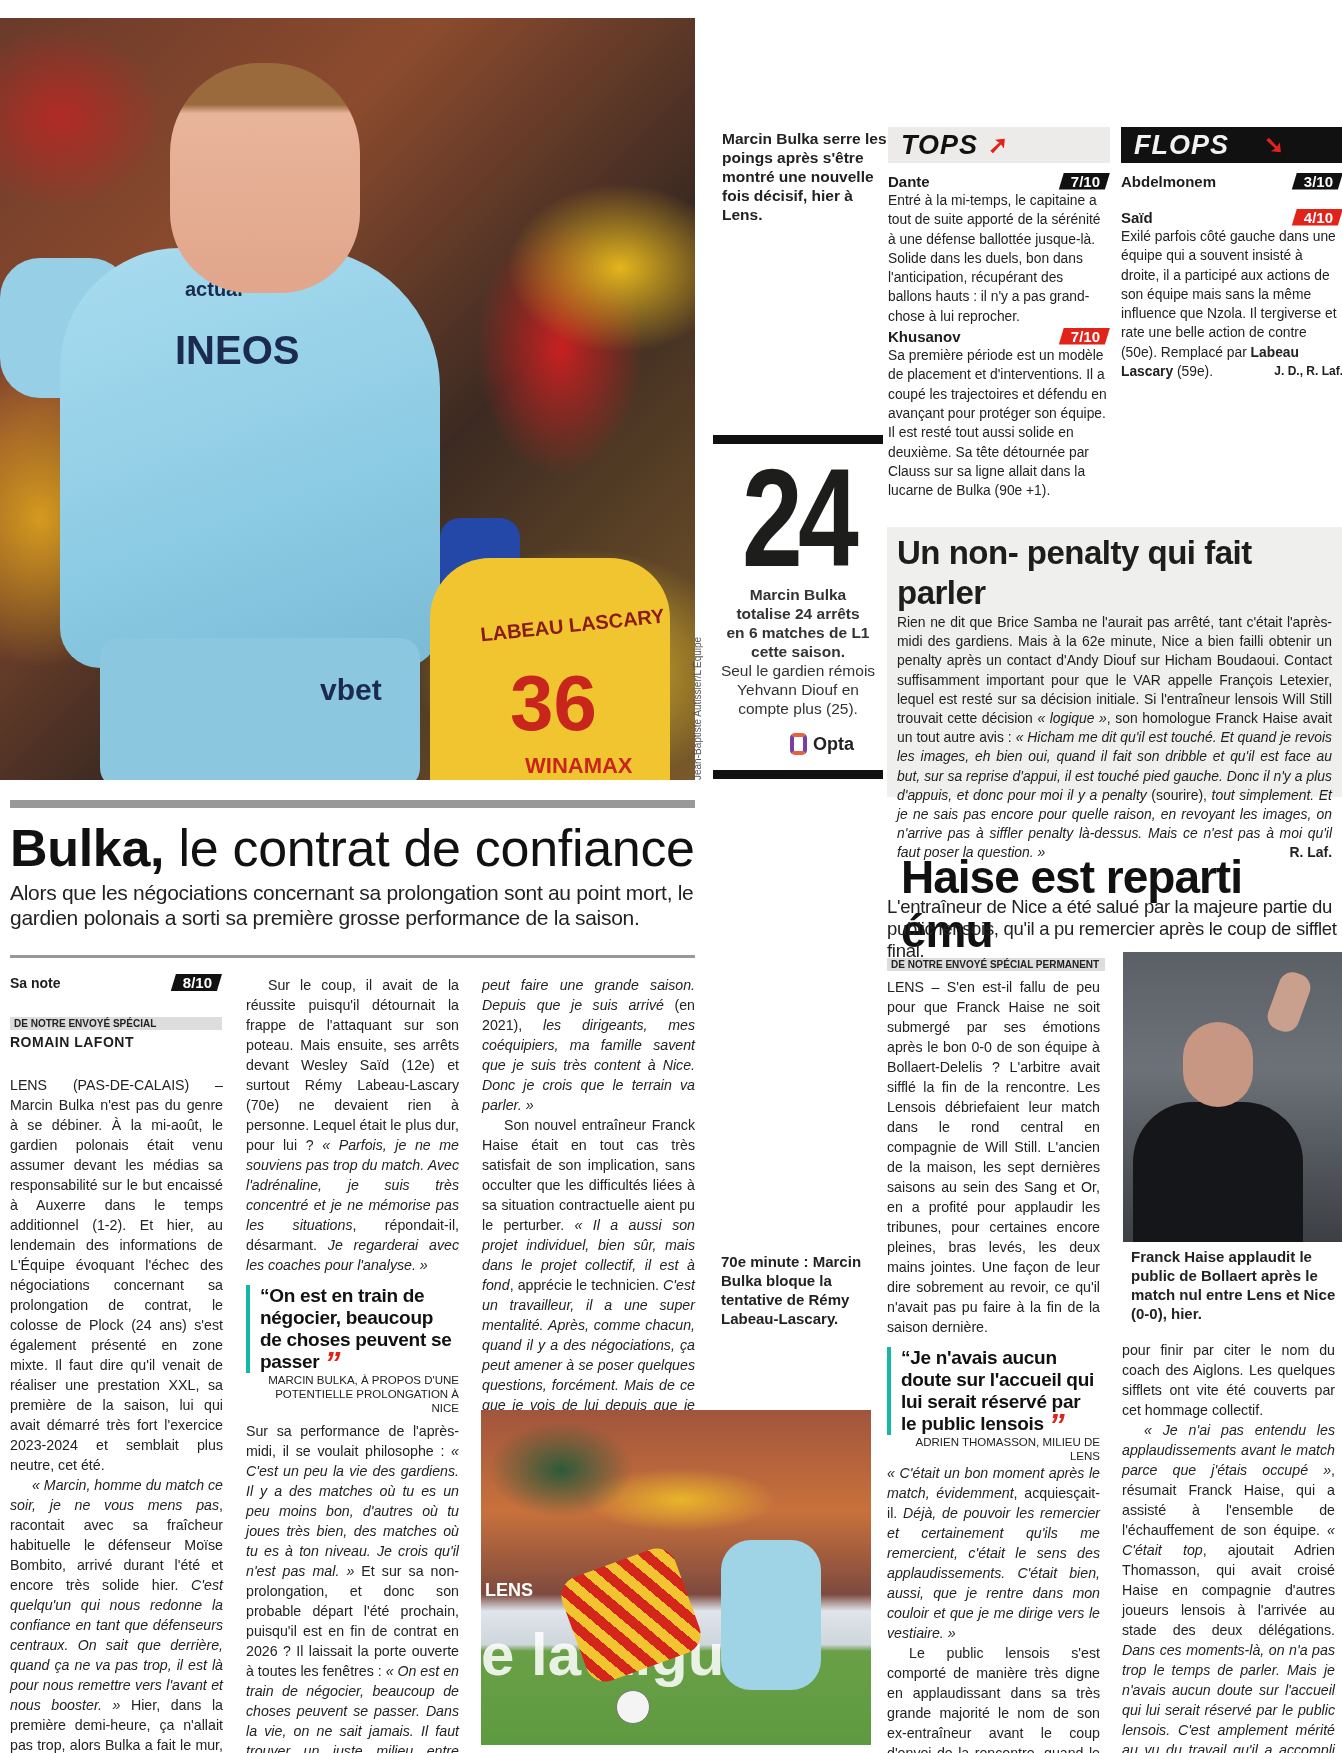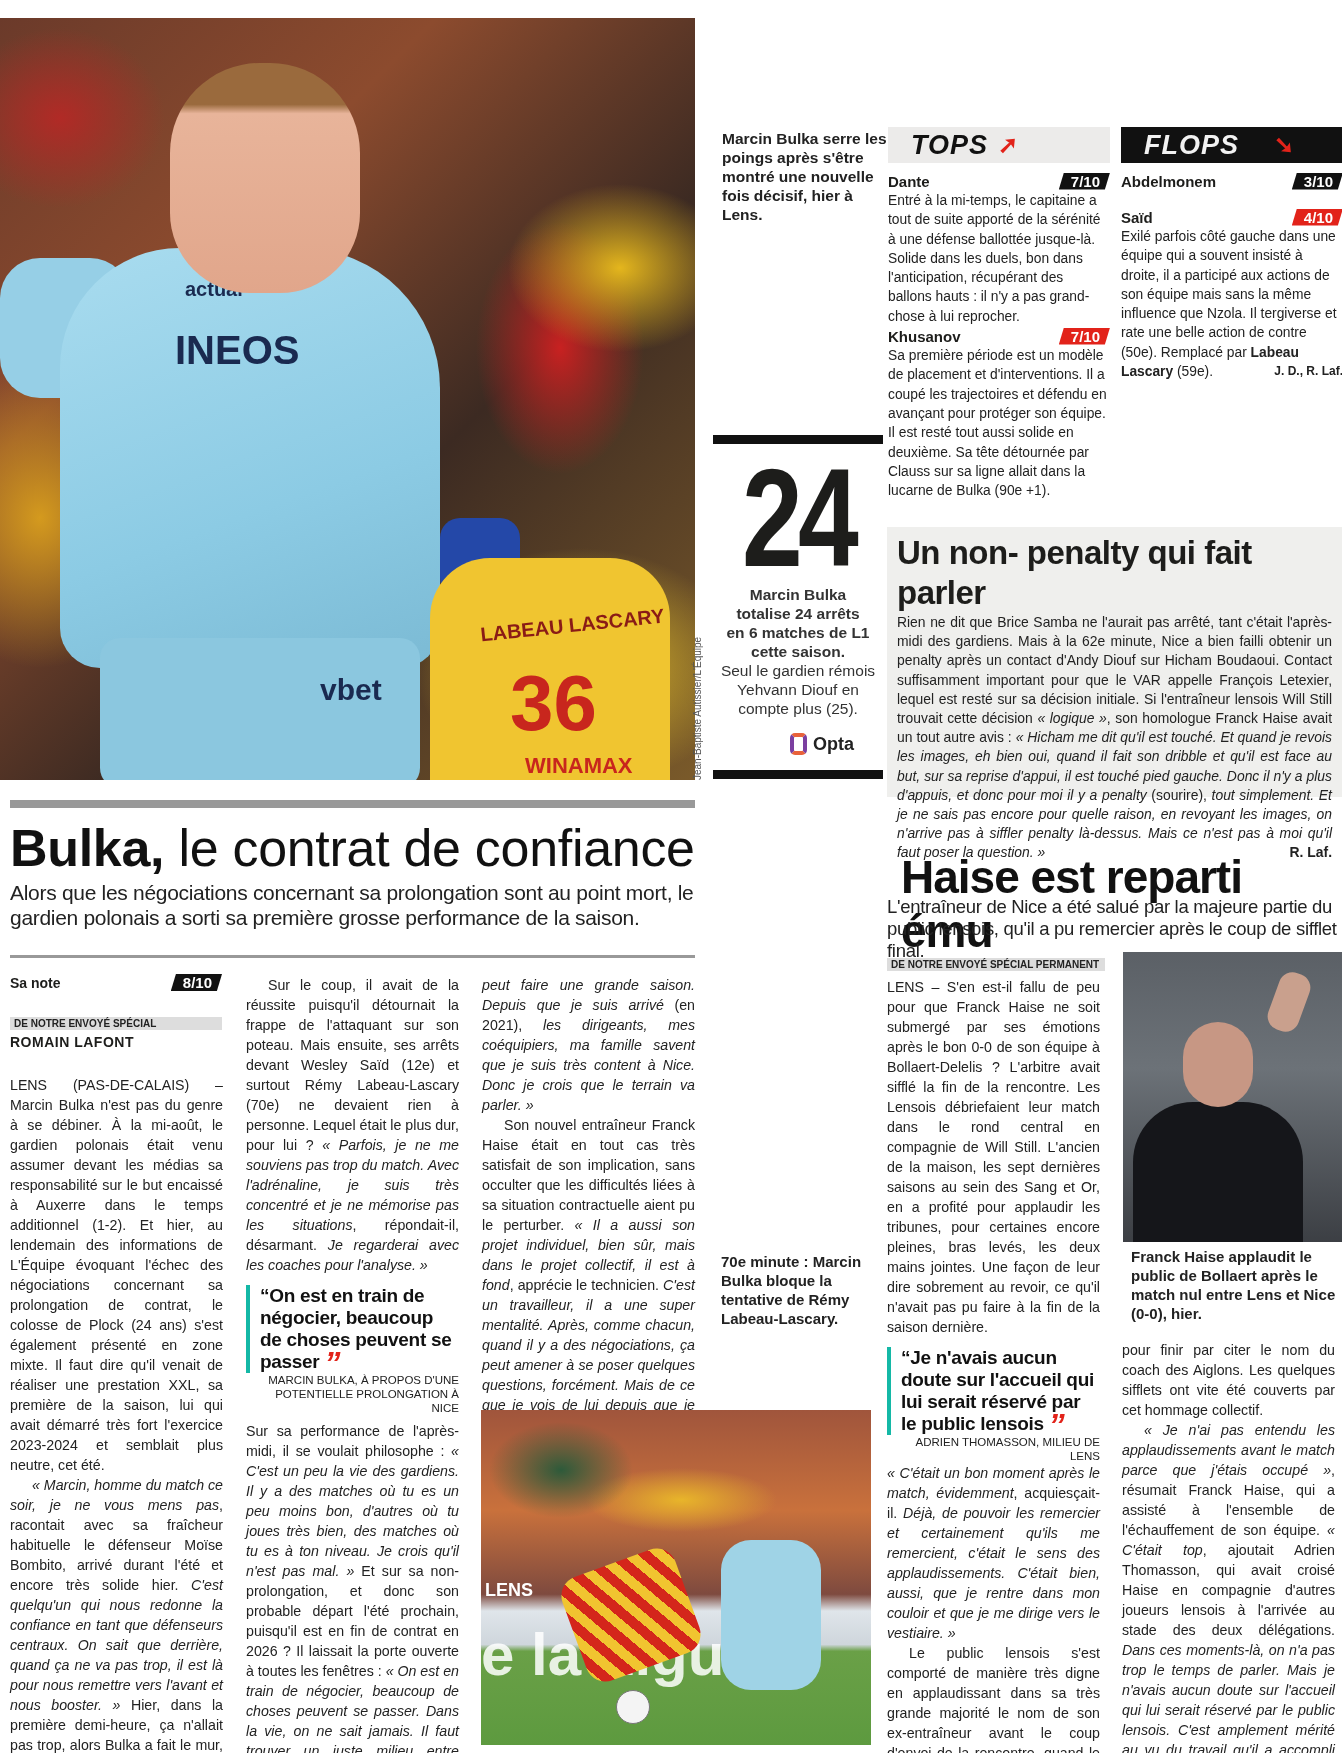--- a/index.html
+++ b/index.html
@@ -24,21 +24,21 @@
   .keeper-head{left:170px;top:45px;width:190px;height:230px;border-radius:90px 90px 80px 80px;background:linear-gradient(180deg,#9a6a3d 0%,#9a6a3d 18%,#e8b49a 22%,#e1a68b 100%);}
   .keeper-arm{left:0;top:240px;width:130px;height:140px;border-radius:40px;background:#96cfe6;}
   .glove{left:440px;top:500px;width:80px;height:80px;border-radius:20px;background:#2448a8;}
   .sponsor{font-family:"Liberation Sans",sans-serif;font-weight:bold;color:#1a2a50;}
   .opp-player{left:430px;top:540px;width:240px;height:240px;border-radius:60px 60px 0 0;background:#f0c530;}
   .opp-number{left:510px;top:640px;font-size:78px;font-weight:bold;color:#c8261d;}
   .opp-name{left:480px;top:596px;font-size:20px;font-weight:bold;color:#8a1b16;transform:rotate(-6deg);}
   .photo-caption{left:722px;top:129px;width:170px;font-size:15.5px;line-height:19px;font-weight:bold;color:#222;}
   
   .tf-col{width:222px;}
-  .tf-header{height:36px;display:flex;align-items:center;padding-left:23px;font-size:27px;font-weight:900;font-style:italic;letter-spacing:1px;}
+  .tf-header{height:36px;display:flex;align-items:center;padding-left:13px;font-size:27px;font-weight:900;font-style:italic;letter-spacing:1px;}
   .tops-h{background:#ecebea;color:#111;}
   .flops-h{background:#111;color:#f2f2f2;gap:25px;}
   .tf-arrow{margin-left:10px;color:#e2231a;font-size:24px;font-style:normal;}
   .tf-item{margin-top:8px;}
   .tf-row{display:flex;justify-content:space-between;align-items:center;height:20px;}
   .tf-name{font-size:15px;font-weight:bold;}
   .tf-grade{font-size:15px;font-weight:bold;color:#fff;padding:0 10px 0 12px;clip-path:polygon(10% 0,100% 0,90% 100%,0 100%);}
   .grade-black{background:#111;}
   .grade-red{background:#e2231a;}
   .tf-text{font-size:13.8px;line-height:19.3px;color:#222;}

